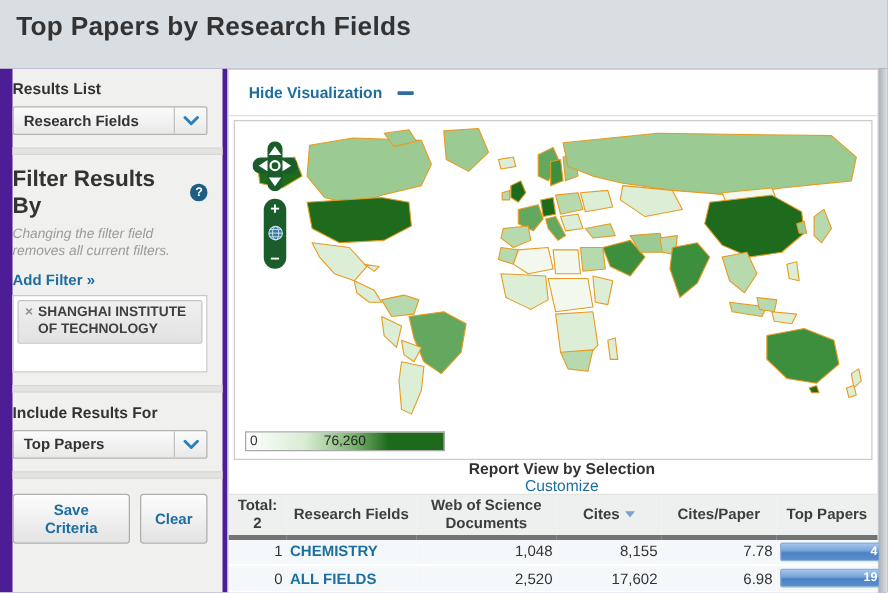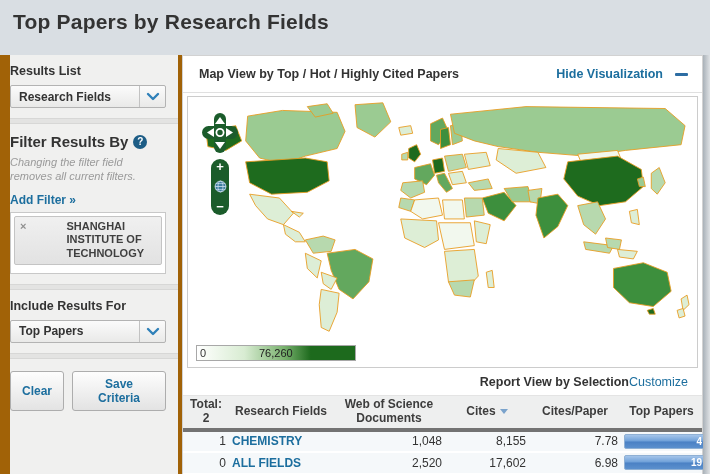--- a/index.html
+++ b/index.html
@@ -1,40 +1,40 @@
 <!DOCTYPE html>
 <html><head>
 <meta charset="utf-8">
 <style>
   * { margin:0; padding:0; box-sizing:border-box; }
   html,body { width:710px; height:474px; }
   body { font-family:"Liberation Sans","DejaVu Sans",sans-serif; background:#d9dee3; overflow:hidden; }
-  .page { position:relative; width:710px; height:474px; background:#a16207; }
+  .page { position:relative; width:710px; height:474px; background:#4c1d95; }
 
   
   .page-header { position:absolute; top:0; left:0; width:710px; height:55px; background:#d9dee3; }
   .page-title { position:absolute; left:13px; top:10px; font-size:21px; font-weight:bold; color:#333; letter-spacing:0.2px; }
 
   
   .sidebar { position:absolute; left:10px; top:55px; width:168px; height:419px; background:#f0f0ef; }
   .sb-section { padding:9px 12px 10px 0; }
   .sb-label { font-size:12.5px; font-weight:bold; color:#333; margin-bottom:7px; }
   .sb-divider { height:6px; background:#e3e3e2; border-top:1px solid #d7d7d6; border-bottom:1px solid #d7d7d6; }
   .dropdown { position:relative; height:23px; background:linear-gradient(#fbfbfb,#e9e9e8); border:1px solid #b3b3b3; border-radius:2px; display:flex; align-items:center; cursor:pointer; }
   .dropdown .dd-text { flex:1; padding-left:8px; font-size:12px; font-weight:bold; color:#333; white-space:nowrap; overflow:hidden; }
   .dropdown .dd-arrow { width:26px; height:100%; border-left:1px solid #c2c2c2; display:flex; align-items:center; justify-content:center; }
   .label-row { display:flex; align-items:center; gap:5px; margin-bottom:5px; }
-  .label-row .lbl { font-size:15px; font-weight:bold; color:#333; }
+  .label-row .lbl { font-size:18px; font-weight:bold; color:#333; }
   .help-icon { width:14px; height:14px; border-radius:50%; background:#1d5d86; color:#fff; font-size:10px; font-weight:bold; display:flex; align-items:center; justify-content:center; cursor:pointer; }
   .sb-note { font-size:11px; font-style:italic; color:#9a9a9a; line-height:1.3; margin-bottom:6px; }
   .add-filter { font-size:12px; font-weight:bold; color:#1c6e9e; text-decoration:none; cursor:pointer; display:inline-block; margin-bottom:5px; }
   .filter-box { background:#fff; border:1px solid #c8c8c8; min-height:62px; padding:3px; }
   .filter-tag { display:flex; align-items:flex-start; gap:4px; background:linear-gradient(#f0f0f0,#e2e2e2); border:1px solid #c4c4c4; border-radius:2px; padding:3px 5px; cursor:pointer; }
   .filter-tag .x { color:#8f8f8f; font-size:11px; font-weight:bold; line-height:13px; }
-  .filter-tag .tag-label { font-size:11px; font-weight:bold; color:#3f3f3f; line-height:1.25;margin-left:36px; }
+  .filter-tag .tag-label { font-size:11px; font-weight:bold; color:#3f3f3f; line-height:1.25; }
   .sb-buttons { display:flex; gap:8px; padding-top:12px; }
   .sb-btn { background:linear-gradient(#fdfdfd,#e3e3e3); border:1px solid #adadad; border-radius:3px; color:#1c6e9e; font-family:inherit; font-size:12px; font-weight:bold; padding:5px 11px; cursor:pointer; }
 
   
   .main { position:absolute; left:182px; top:55px; width:521px; height:419px; background:#fff; border:1px solid #d2d2d2; border-bottom:none; }
   .map-header { height:37px; display:flex; align-items:center; justify-content:space-between; padding:0 14px 0 16px; border-bottom:1px solid #e0e0e0; }
   .map-title { font-size:12.5px; font-weight:bold; color:#333; }
   .hide-link { display:flex; align-items:center; gap:12px; color:#1c6e9e; font-size:12.5px; font-weight:bold; text-decoration:none; cursor:pointer; }
   .hide-dash { width:13px; height:3px; background:#2d6da3; border-radius:1px; }
 
@@ -44,21 +44,21 @@
   .m0{fill:#f2f8ee}.m1{fill:#ddeed6}.m2{fill:#b7d9ae}.m3{fill:#9bcb92}.m4{fill:#63a85e}.m5{fill:#3d8f3d}.m6{fill:#1e6b1e}
 
   .pan-control { position:absolute; left:14px; top:16px; width:36px; height:40px; cursor:pointer; }
   .zoom-control { position:absolute; left:23px; top:62px; width:18px; height:56px; border-radius:9px; background:#1b5c2b; display:flex; flex-direction:column; align-items:center; justify-content:space-between; padding:1px 0 2px 0; cursor:pointer; }
   .zoom-control .zc-glyph { color:#fff; font-size:13px; font-weight:bold; line-height:13px; }
 
   .map-legend { position:absolute; left:8px; bottom:6px; width:160px; height:16px; border:1px solid #a8a8a8; background:linear-gradient(to right,#ffffff 0%,#d8ecd2 30%,#7ab26f 55%,#1d6a1d 72%,#1d6a1d 100%); }
   .legend-min { position:absolute; left:3px; top:1px; font-size:11px; color:#333; }
   .legend-max { position:absolute; left:62px; top:1px; font-size:11px; color:#222; }
 
-  .report-header { height:28px; display:flex; align-items:center; justify-content:flex-end; padding:0 14px 0 28px; border-bottom:1px solid #e4e4e4; }
+  .report-header { height:28px; display:flex; align-items:center; justify-content:center; padding:0 14px 0 28px; border-bottom:1px solid #e4e4e4;flex-direction:column; }
   .report-title { font-size:12.5px; font-weight:bold; color:#333; }
   .customize-link { color:#1c6e9e; font-size:12.5px; font-weight:normal; text-decoration:none; cursor:pointer; }
 
   table.report { width:100%; border-collapse:collapse; table-layout:fixed; }
   table.report th { background:#eeefef; border-bottom:4px solid #737373; font-size:12px; font-weight:bold; color:#3d3d3d; text-align:center; vertical-align:middle; height:30px; line-height:1.15; padding:2px 3px; }
   th.cites-th { color:#4a82b6; cursor:pointer; }
   .sort-caret { display:inline-block; width:0; height:0; border-left:4px solid transparent; border-right:4px solid transparent; border-top:5px solid #7aa3cc; margin-left:4px; vertical-align:middle; }
   table.report td { background:#f5f8fa; border-bottom:2px solid #fff; border-top:1px solid #dde1e4; font-size:12px; color:#333; height:22px; padding:1px 3px; }
   td.rank { text-align:right; padding-right:14px; color:#444; }
   td.field { padding-left:4px; }
@@ -123,30 +123,29 @@
           <svg width="14" height="9" viewBox="0 0 14 9">
               <path d="M2 2 L7 7 L12 2" fill="none" stroke="#2f80b9" stroke-width="2.4" stroke-linecap="round" stroke-linejoin="round"></path>
             </svg>
         </span>
       </div>
     </div>
 
     <div class="sb-divider"></div>
 
     <div class="sb-section sb-buttons">
+      <button class="sb-btn">Save Criteria</button>
       <button class="sb-btn">Clear</button>
-      <button class="sb-btn">Save Criteria</button>
     </div>
 
   </aside>
 
   <main class="main">
 
     <div class="map-header">
-      <span class="map-title">Map View by Top / Hot / Highly Cited Papers</span>
       <a class="hide-link">
         <span>Hide Visualization</span>
         <span class="hide-dash"></span>
       </a>
     </div>
 
     <div class="map-box">
       <svg class="world-svg" viewBox="0 0 512 250" preserveAspectRatio="none">
 
         <path class="m6" d="M18,34 L48,28 L54,44 L38,54 L20,50 Z"></path>

